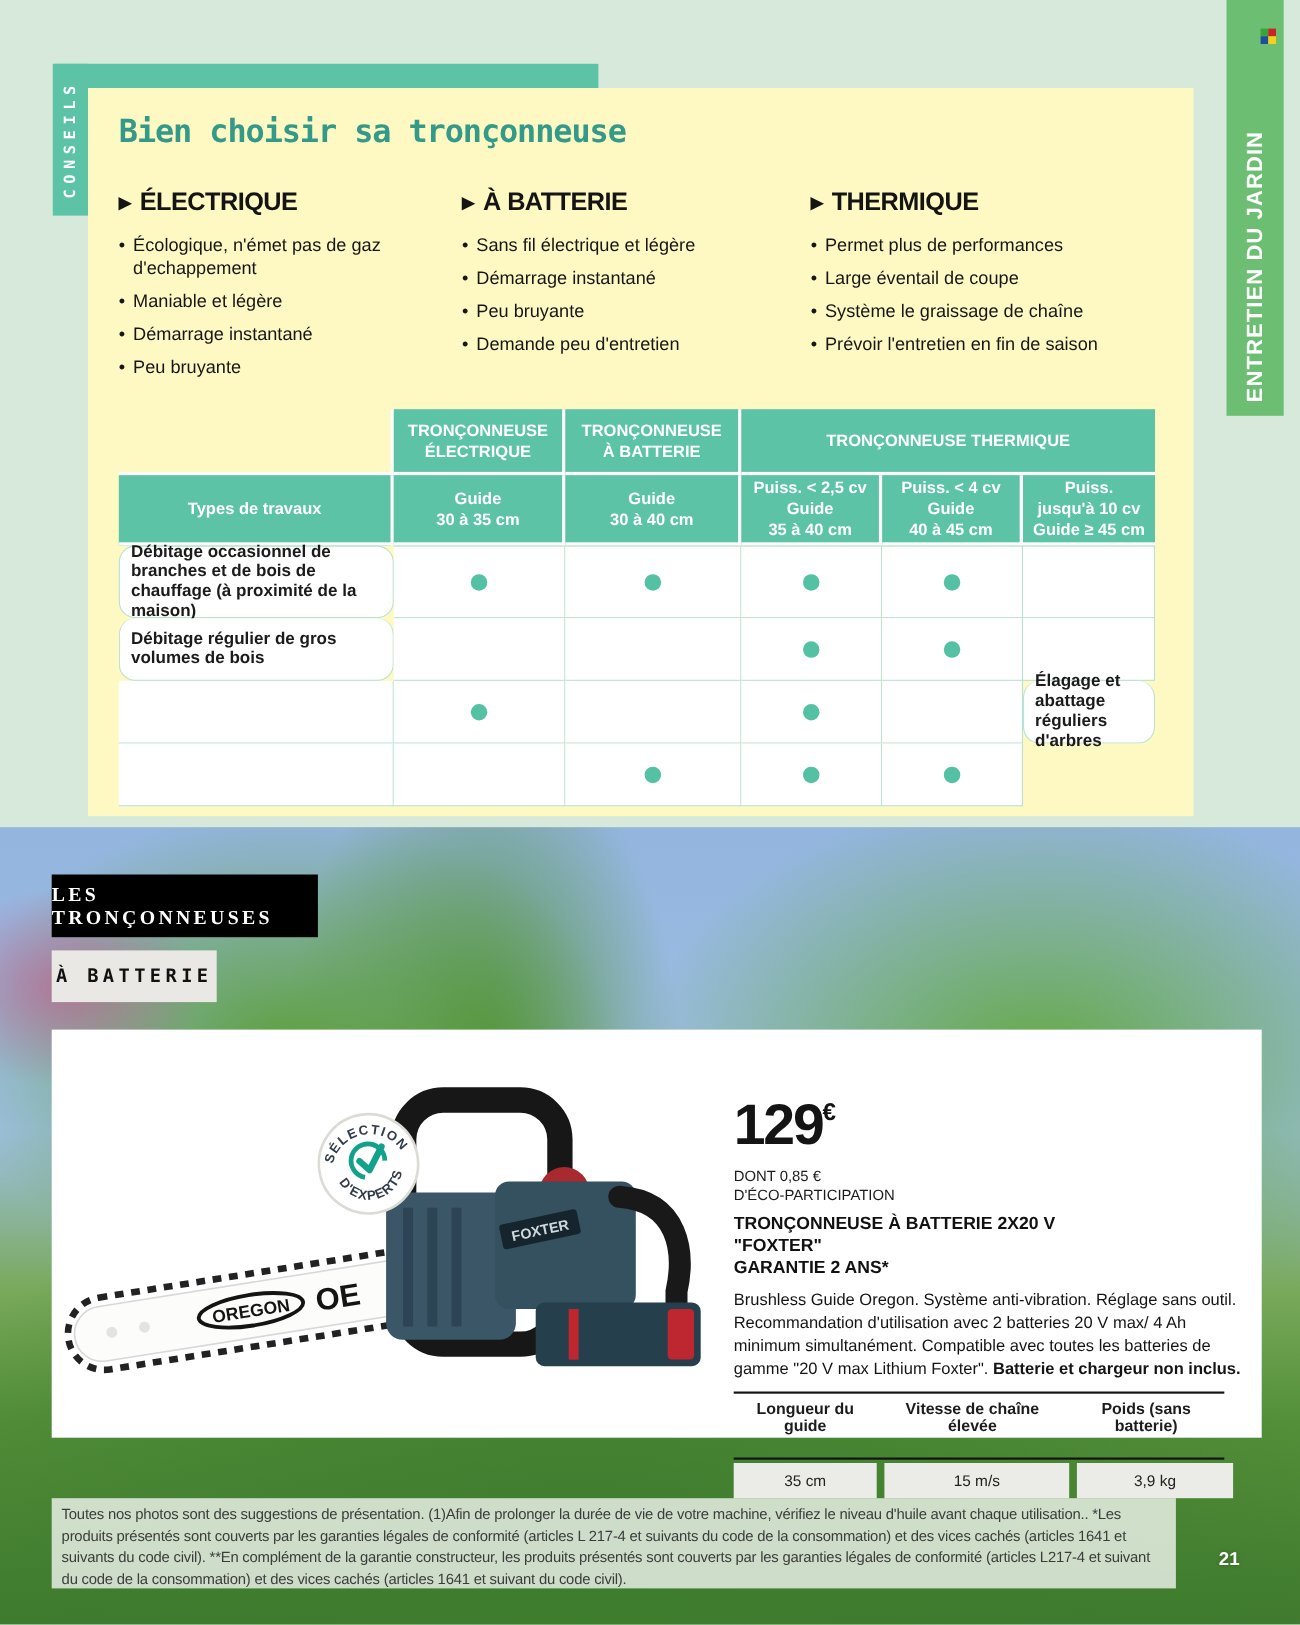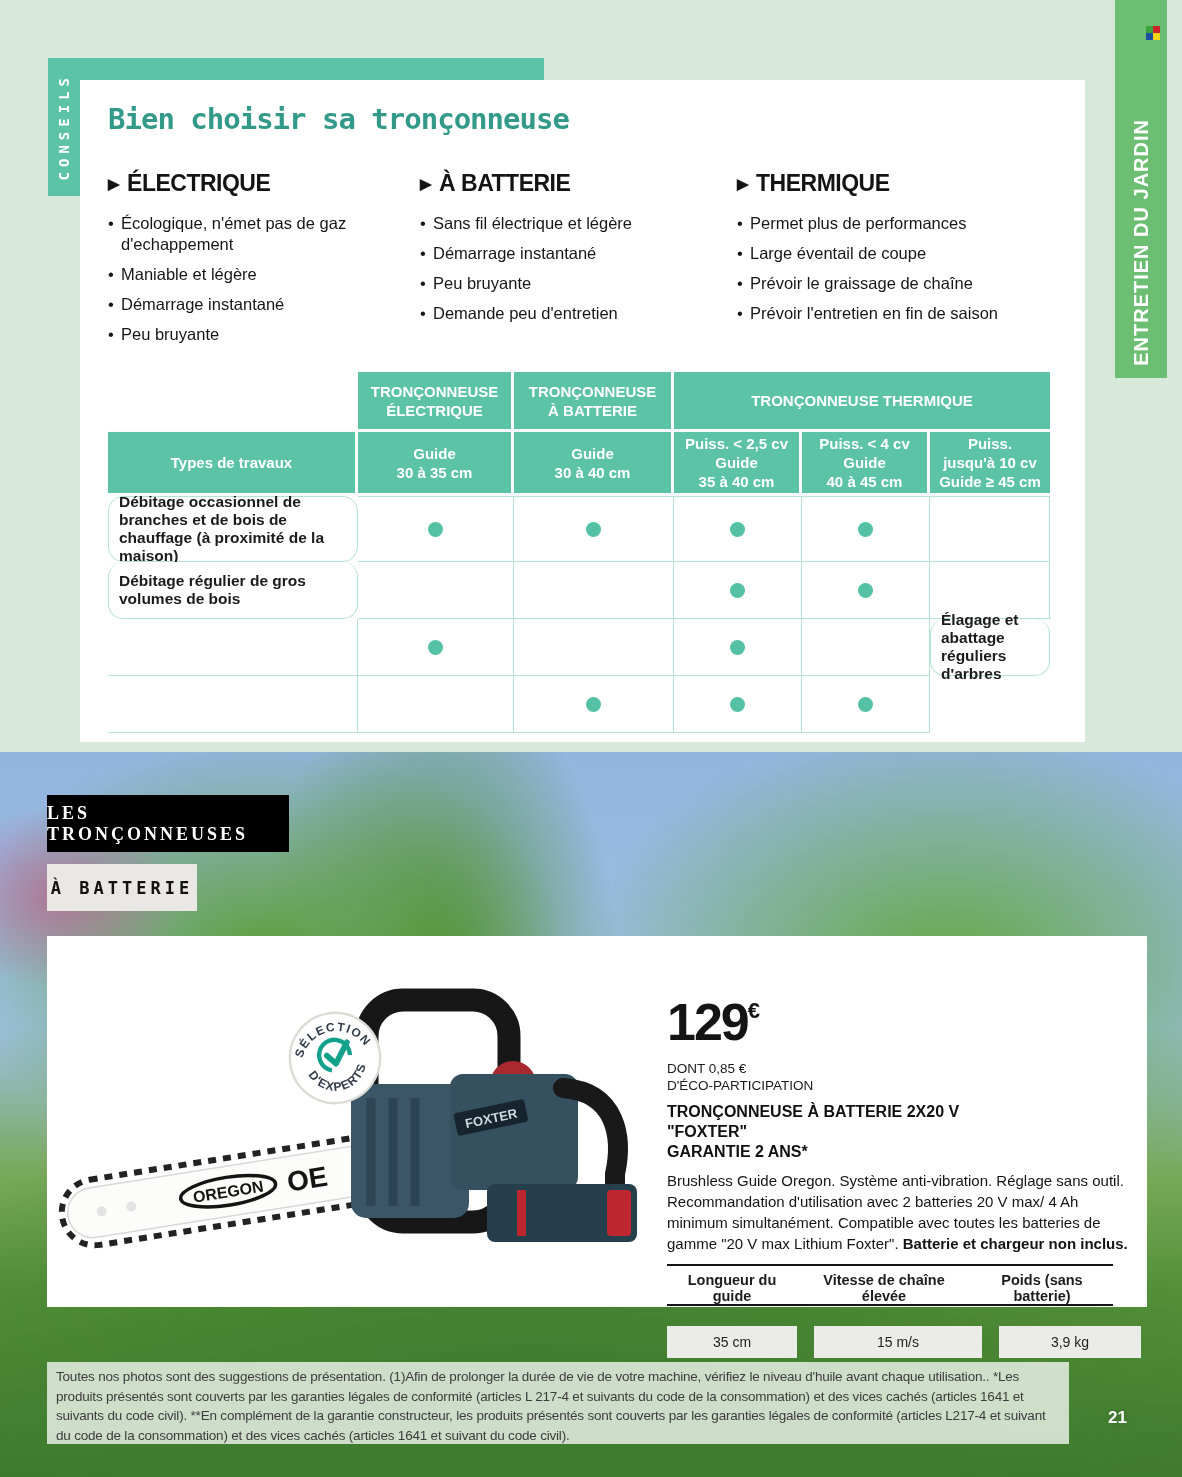--- a/index.html
+++ b/index.html
@@ -6,21 +6,21 @@
   .page{position:relative;width:1182px;height:1477px;background:#d7e9da;overflow:hidden;
         font-family:"Liberation Sans",sans-serif;color:#1c1c1c;}
 
   
   .teal-band{position:absolute;left:50px;top:58px;width:494px;height:24px;background:#5cc3a7;}
   .conseils-tab{position:absolute;left:48px;top:58px;width:32px;height:138px;background:#5cc3a7;
         display:flex;align-items:center;justify-content:center;}
   .vtext{writing-mode:vertical-rl;transform:rotate(180deg);}
   .conseils-tab span{color:#fff;font-family:"DejaVu Sans Mono",monospace;font-weight:bold;
         font-size:14px;letter-spacing:5px;}
-  .advice-card{position:absolute;left:80px;top:80px;width:1005px;height:662px;background:#ffffff;}
+  .advice-card{position:absolute;left:80px;top:80px;width:1005px;height:662px;background:#fef9c3;}
   .advice-title{position:absolute;left:28px;top:22px;font-family:"DejaVu Sans Mono",monospace;
         font-weight:bold;font-size:29px;color:#339a8a;letter-spacing:-1px;}
   .adv-col{position:absolute;top:90px;}
   .adv-col.c0{left:28px;width:285px;}
   .adv-col.c1{left:340px;width:300px;}
   .adv-col.c2{left:657px;width:333px;}
   .adv-h{font-size:23px;font-weight:bold;color:#141414;letter-spacing:-0.5px;}
   .adv-h .arr{font-size:15px;margin-right:8px;position:relative;top:-2px;}
   .bullets{margin-top:16px;}
   .bullet{position:relative;padding-left:13px;font-size:16.5px;line-height:21px;margin-bottom:9px;color:#161616;}
@@ -82,22 +82,22 @@
   .badge{position:absolute;left:240px;top:74px;width:96px;height:96px;transform:rotate(-10deg);}
   .pinfo{position:absolute;left:620px;top:42px;width:478px;}
   .price{font-size:52px;font-weight:bold;color:#141414;line-height:66px;letter-spacing:-2px;}
   .price .cur{font-size:22px;vertical-align:22px;letter-spacing:0;}
   .eco{font-size:13.5px;line-height:16.5px;color:#1b1b1b;margin-top:6px;}
   .pnames{margin-top:8px;font-weight:bold;font-size:16px;line-height:20px;color:#111;}
   .pdesc{margin-top:8px;font-size:15px;line-height:21px;color:#141414;width:470px;}
   .pdesc b{font-weight:bold;}
   .spec{margin-top:10px;width:446px;border-top:2.5px solid #141414;}
   .spec-h{display:grid;grid-template-columns:130px 168px 142px;column-gap:3px;border-bottom:2px solid #141414;}
-  .spec-h div{font-weight:bold;font-size:14.5px;text-align:center;padding:6px 0 0;}
-  .spec-v{display:grid;grid-template-columns:130px 168px 142px;column-gap:17px;margin-top:20px;}
+  .spec-h div{font-weight:bold;font-size:14.5px;text-align:center;padding:6px 0 20px;}
+  .spec-v{display:grid;grid-template-columns:130px 168px 142px;column-gap:7px;margin-top:3px;}
   .spec-v div{background:#ebebe8;font-size:14px;text-align:center;padding:8px 0;color:#222;}
 
   
   .legal{position:absolute;left:47px;top:1362px;width:1022px;height:82px;background:rgba(255,255,255,.74);
       color:#3c3c3c;font-size:13.5px;line-height:19.5px;padding:5px 9px;box-sizing:border-box;letter-spacing:-0.2px;}
   .pagenum{position:absolute;left:1108px;top:1408px;color:#fff;font-weight:bold;font-size:17px;
       text-shadow:0 0 4px rgba(0,0,0,.25);}
 </style>
 </head>
 <body>
@@ -130,21 +130,21 @@
         <div class="bullet"><span class="bchar">•</span><span>Peu bruyante</span></div>
         <div class="bullet"><span class="bchar">•</span><span>Demande peu d'entretien</span></div>
       </div>
     </div>
 
     <div class="adv-col c2">
       <div class="adv-h"><span class="arr">▶</span><span>THERMIQUE</span></div>
       <div class="bullets">
         <div class="bullet"><span class="bchar">•</span><span>Permet plus de performances</span></div>
         <div class="bullet"><span class="bchar">•</span><span>Large éventail de coupe</span></div>
-        <div class="bullet"><span class="bchar">•</span><span>Prévoir le graissage de chaîne</span></div>
+        <div class="bullet"><span class="bchar">•</span><span>Système le graissage de chaîne</span></div>
         <div class="bullet"><span class="bchar">•</span><span>Prévoir l'entretien en fin de saison</span></div>
       </div>
     </div>
 
     <div class="cmp">
       <div class="corner-empty"></div>
       <div class="gh">TRONÇONNEUSE
 ÉLECTRIQUE</div>
       <div class="gh">TRONÇONNEUSE
 À BATTERIE</div>

